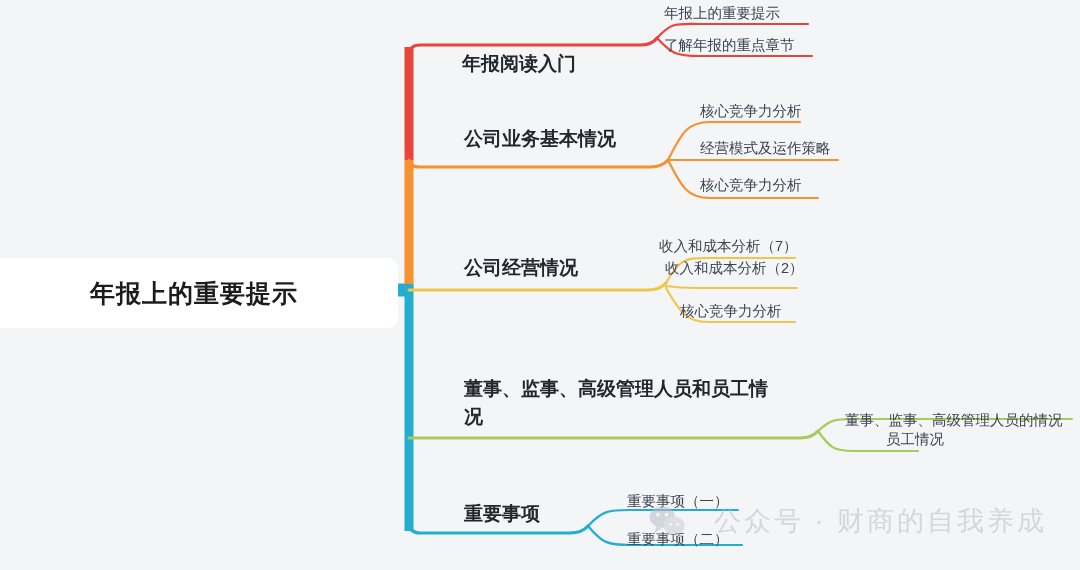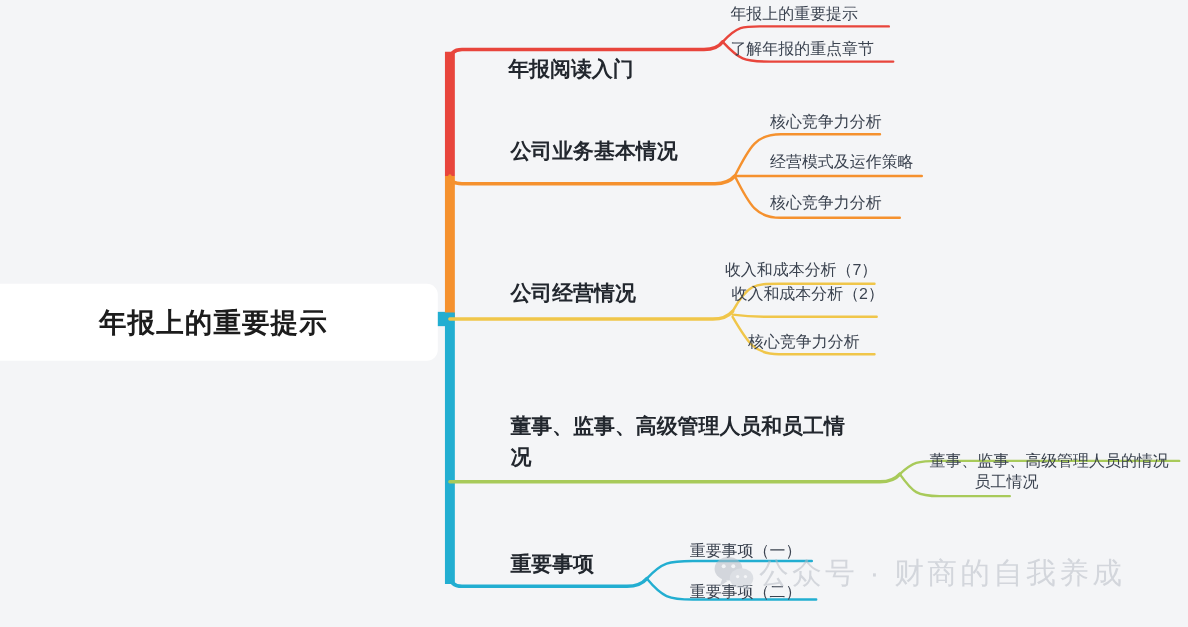--- a/index.html
+++ b/index.html
@@ -69,21 +69,21 @@
     white-space: nowrap;
   }
 
   
   .watermark {
     position: absolute;
     left: 648px;
     top: 502px;
     display: flex;
     align-items: center;
-    gap: 4px;
+    gap: 28px;
     opacity: 0.55;
     pointer-events: none;
   }
   .wm-icon {
     width: 38px;
     height: 38px;
     display: block;
   }
   .wm-text {
     font-size: 27px;

